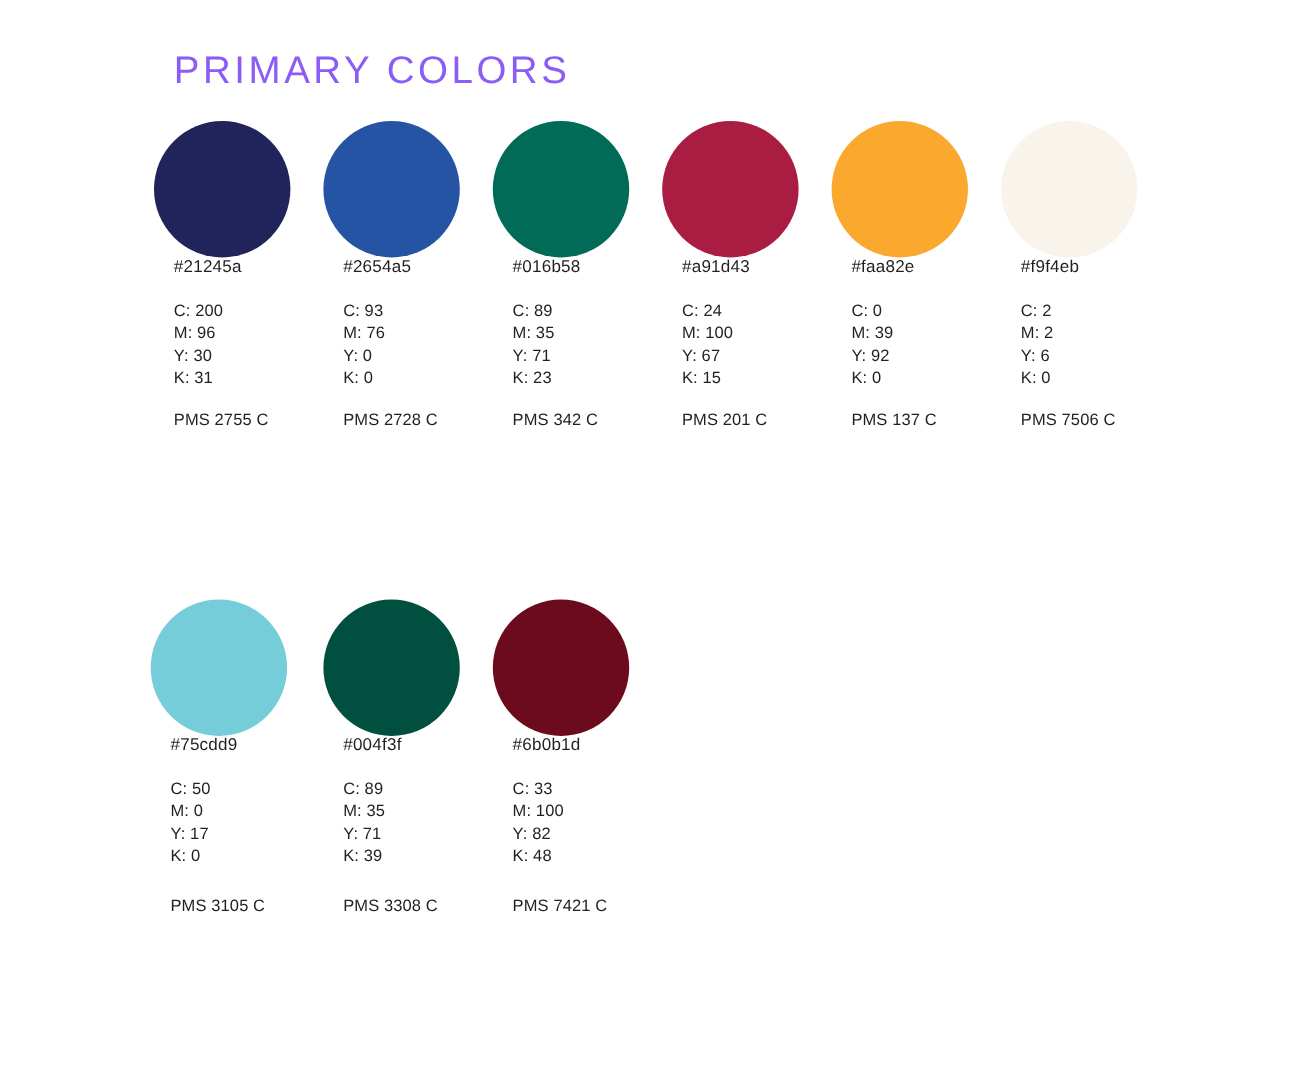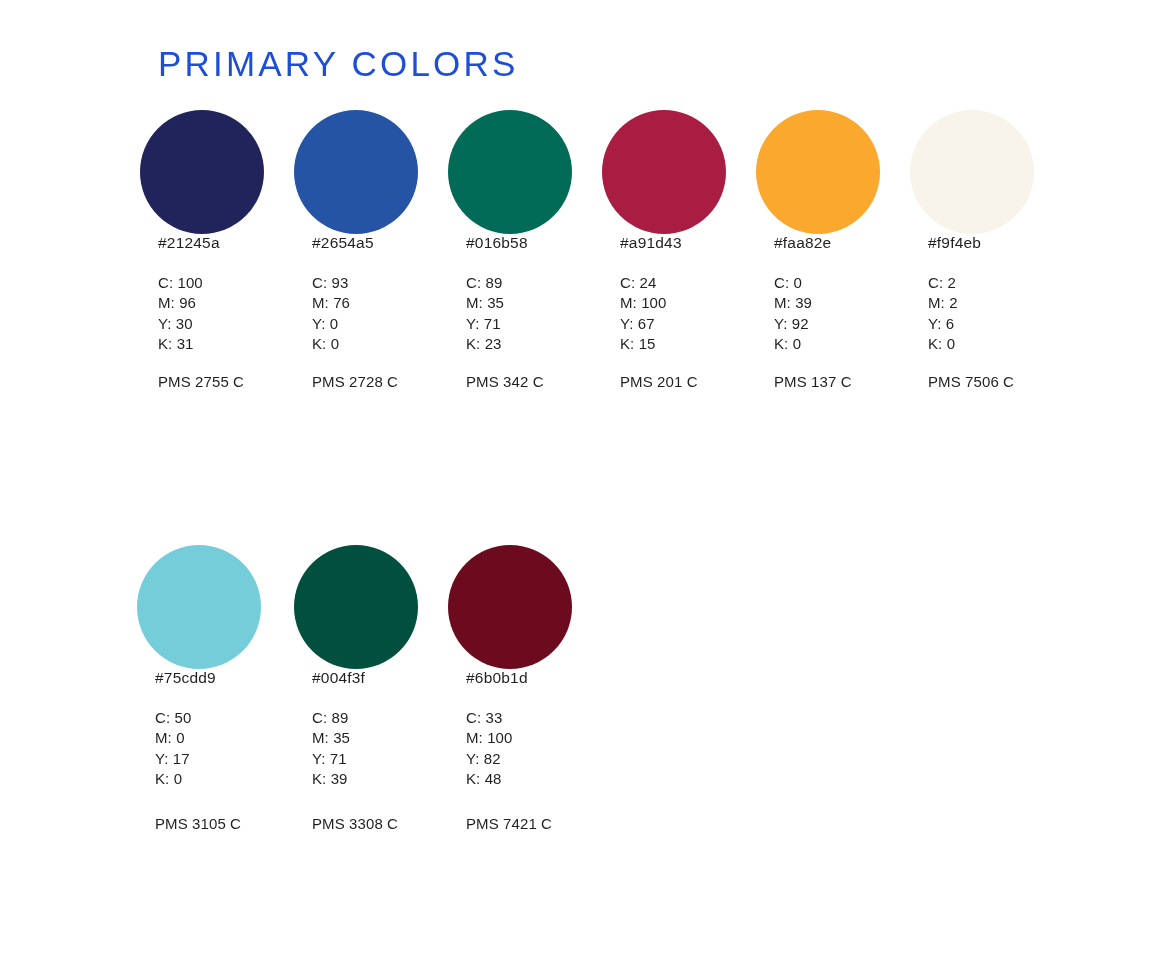--- a/index.html
+++ b/index.html
@@ -28,21 +28,21 @@
     width: 1172px;
   }
   .section-primary   { top: 40px; }
   .section-secondary { top: 523px; }
 
   .section-title {
     margin: 0 0 0 158px;
     font-size: 35px;
     font-weight: 300;
     letter-spacing: 3.2px;
-    color: #1d4ed8;
+    color: #8b5cf6;
     line-height: 48px;
     white-space: nowrap;
     font-family: "Liberation Sans", sans-serif;
   }
 
   .swatch-row {
     position: relative;
     margin-top: 22px;
     height: 330px;
   }
@@ -95,21 +95,21 @@
 <div class="page">
 
   <section class="section section-primary">
     <h2 class="section-title">PRIMARY COLORS</h2>
     <div class="swatch-row">
 
       <div class="swatch" style="left:140px">
         <div class="swatch-circle" style="background: rgb(33, 36, 90);"></div>
         <div class="swatch-hex">#21245a</div>
         <div class="swatch-cmyk">
-          <div>C: 100</div>
+          <div>C: 200</div>
           <div>M: 96</div>
           <div>Y: 30</div>
           <div>K: 31</div>
         </div>
         <div class="swatch-pms">PMS 2755 C</div>
       </div>
 
       <div class="swatch" style="left:294px">
         <div class="swatch-circle" style="background: rgb(38, 84, 165);"></div>
         <div class="swatch-hex">#2654a5</div>

